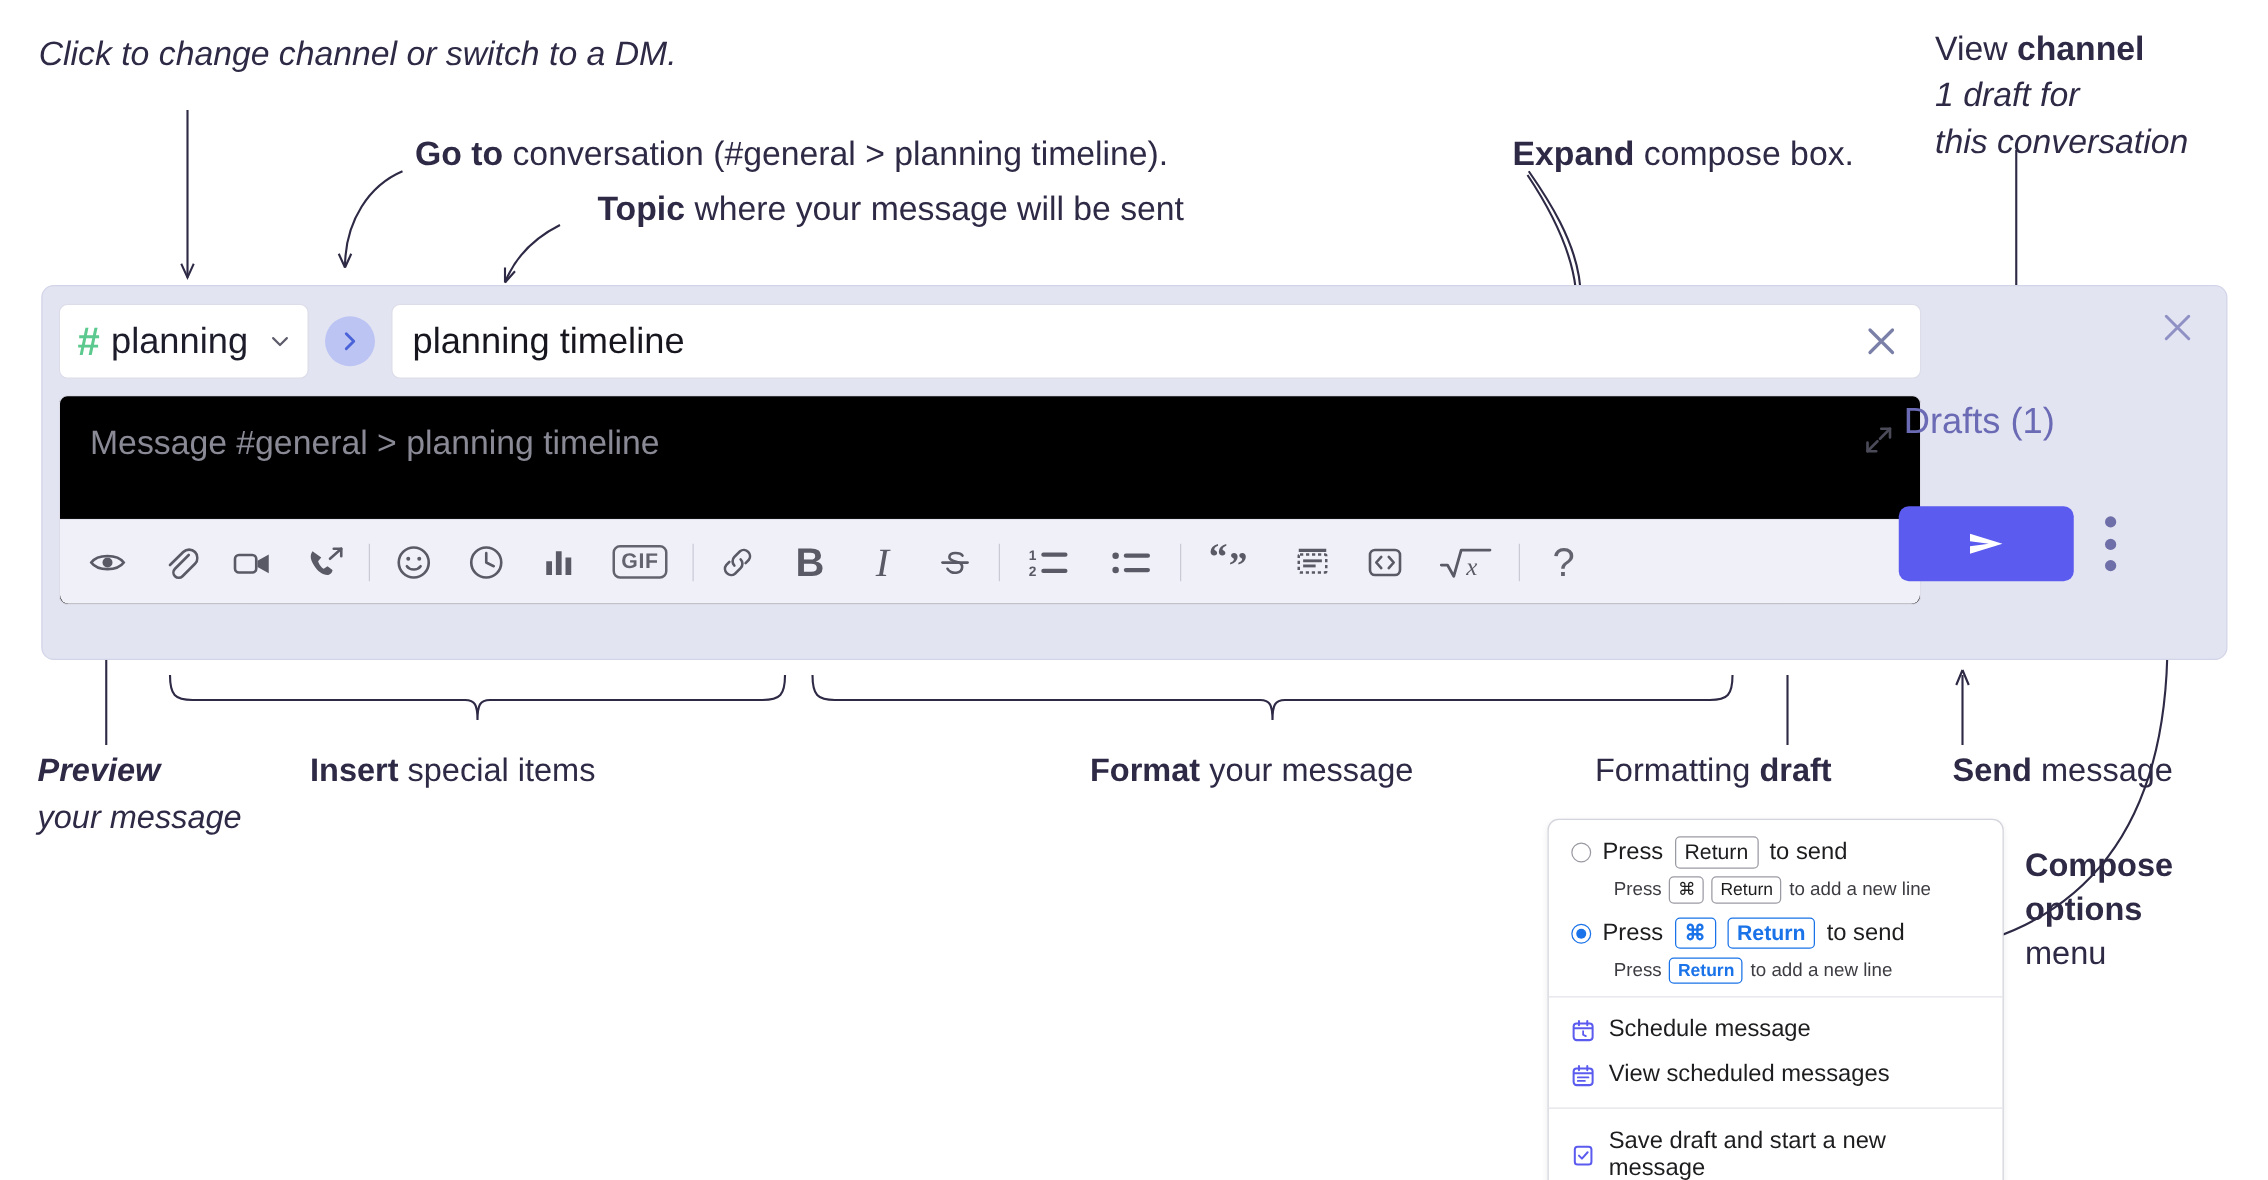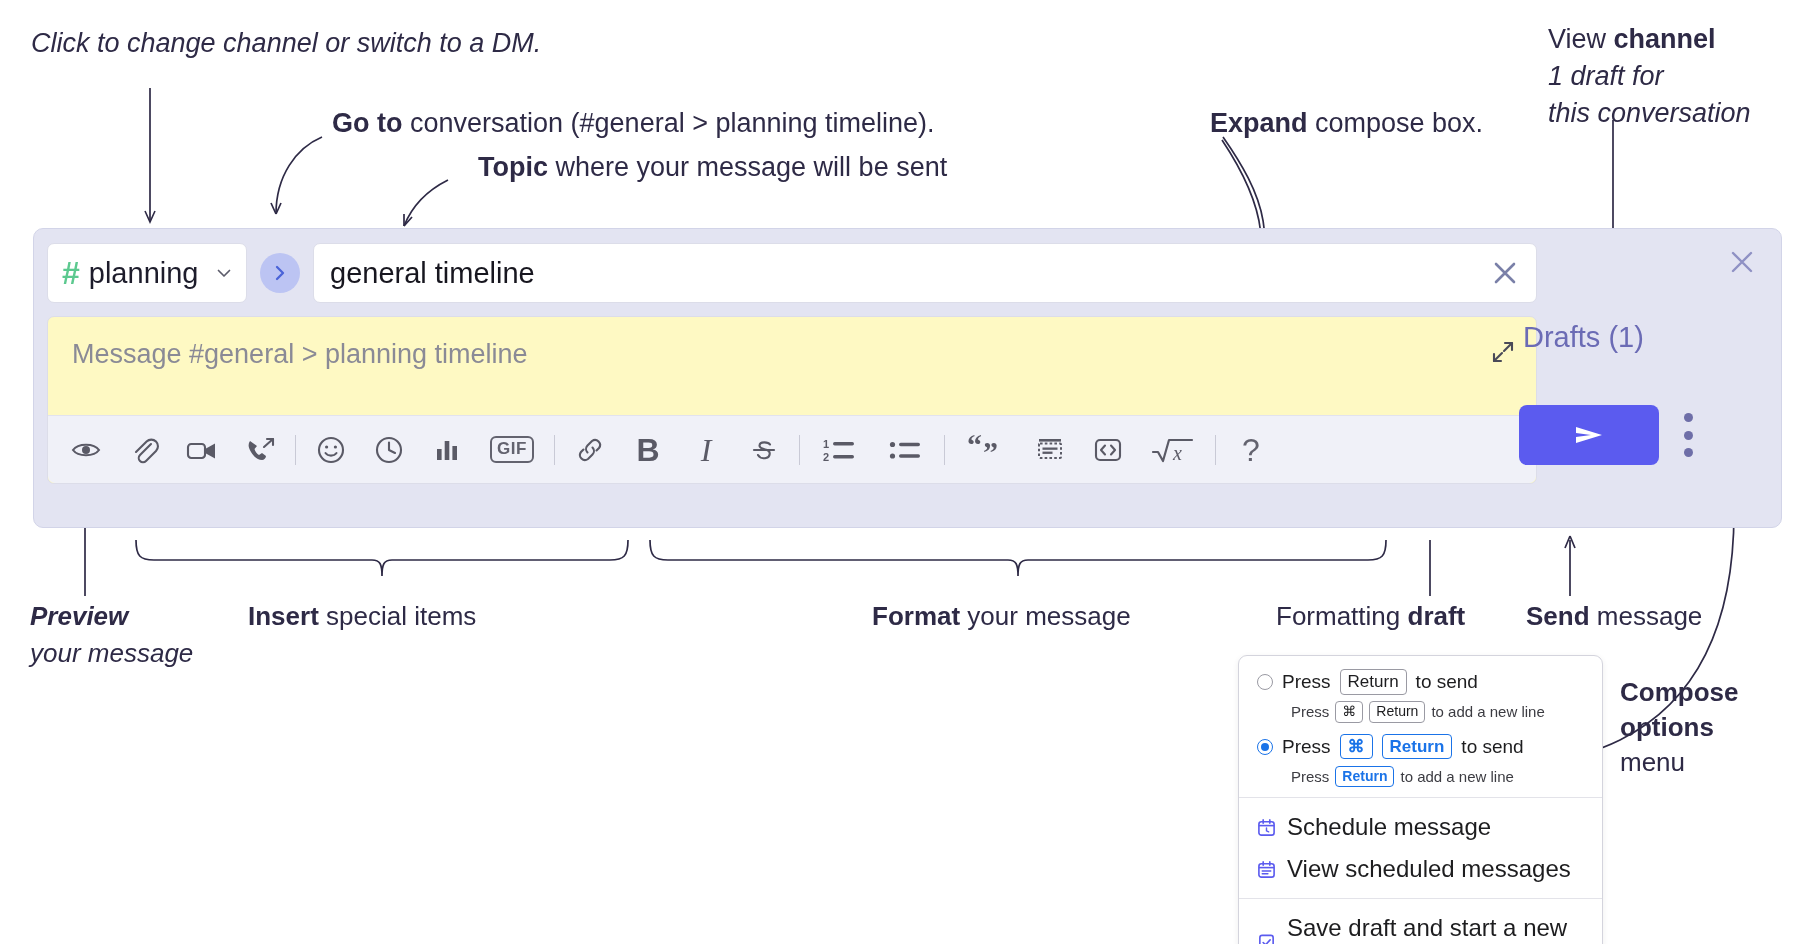--- a/index.html
+++ b/index.html
@@ -48,21 +48,21 @@
   }
   .topic-field{
     flex:1;height:60px;box-sizing:border-box;
     background:#ffffff;border:1px solid #dcdde9;border-radius:7px;
     display:flex;align-items:center;padding:0 16px;
   }
   .topic-value{font-size:29px;color:#17161f;flex:1;}
   .clear-x{width:30px;height:30px;flex:0 0 auto;}
 
   .msgbox{
-    margin-top:12px;background:#fef9c3;border:1px solid #dcdde9;
+    margin-top:12px;background:#000000;border:1px solid #dcdde9;
     border-radius:7px;height:168px;box-sizing:border-box;position:relative;
   }
   .placeholder{
     position:absolute;left:24px;top:22px;font-size:27px;color:#8a8a96;
   }
   .expand{position:absolute;right:20px;top:22px;width:26px;height:26px;}
 
   .toolbar{
     position:absolute;left:0;right:0;bottom:0;height:68px;
     background:#f0f1f8;border-top:1px solid #e2e3ee;
@@ -121,21 +121,21 @@
   .radio.on::after{content:"";position:absolute;left:3px;top:3px;width:8px;height:8px;
                    border-radius:50%;background:#1a73e8;}
   .key{
     border:1.3px solid #9a9aa3;border-radius:4px;padding:1px 7px;
     font-size:17px;line-height:1.25;color:#1d1d1f;display:inline-block;
   }
   .key.sm{font-size:14px;padding:1px 6px;}
   .key.blue{border-color:#1a73e8;color:#1a73e8;font-weight:bold;}
   .key.blue.sm{font-weight:bold;}
   .menu-div{height:1px;background:#e3e3e9;margin:8px 0;}
-  .mitem{display:flex;align-items:center;gap:11px;padding:7px 18px;font-size:24px;}
+  .mitem{display:flex;align-items:center;gap:11px;padding:7px 18px;font-size:19px;}
   .mi-icon{width:19px;height:19px;flex:0 0 auto;color:#5b5bef;}
 
   svg{display:block;}
 </style>
 </head>
 <body>
 
 <div class="stage">
 
   <svg class="leaders" width="1814" height="944">
@@ -233,21 +233,21 @@
 
         <div class="goto-btn">
           <span>
             <svg viewBox="0 0 18 18" width="18" height="18">
                 <path d="M6 3 L12 9 L6 15" fill="none" stroke="#4a63d8" stroke-width="2.3" stroke-linecap="round" stroke-linejoin="round"></path>
               </svg>
           </span>
         </div>
 
         <div class="topic-field">
-          <span class="topic-value">general timeline</span>
+          <span class="topic-value">planning timeline</span>
           <span class="clear-x">
             <svg viewBox="0 0 30 30" width="30" height="30">
                 <path d="M6 6 L24 24 M24 6 L6 24" fill="none" stroke="#7a80a8" stroke-width="2.6" stroke-linecap="round"></path>
               </svg>
           </span>
         </div>
       </div>
 
       <div class="msgbox">
         <span class="placeholder">Message #general &gt; planning timeline</span>
@@ -457,21 +457,21 @@
   </div>
 
   <div class="anno anno-md" style="left:872px;top:600px;">
     <b>Format</b><span> your message</span>
   </div>
 
   <div class="anno anno-md" style="left:1276px;top:600px;">
     <span>Formatting </span><b>draft</b>
   </div>
 
-  <div class="anno anno-md" style="left:1526px;top:600px;">
+  <div class="anno anno-md" style="left:1562px;top:600px;">
     <b>Send</b><span> message</span>
   </div>
 
   <div class="anno anno-md" style="left:1620px;top:676px;">
     <div><b>Compose</b></div>
     <div style="margin-top:2px;"><b>options</b></div>
     <div style="margin-top:2px;"><span>menu</span></div>
   </div>
 
   <div class="popup">

